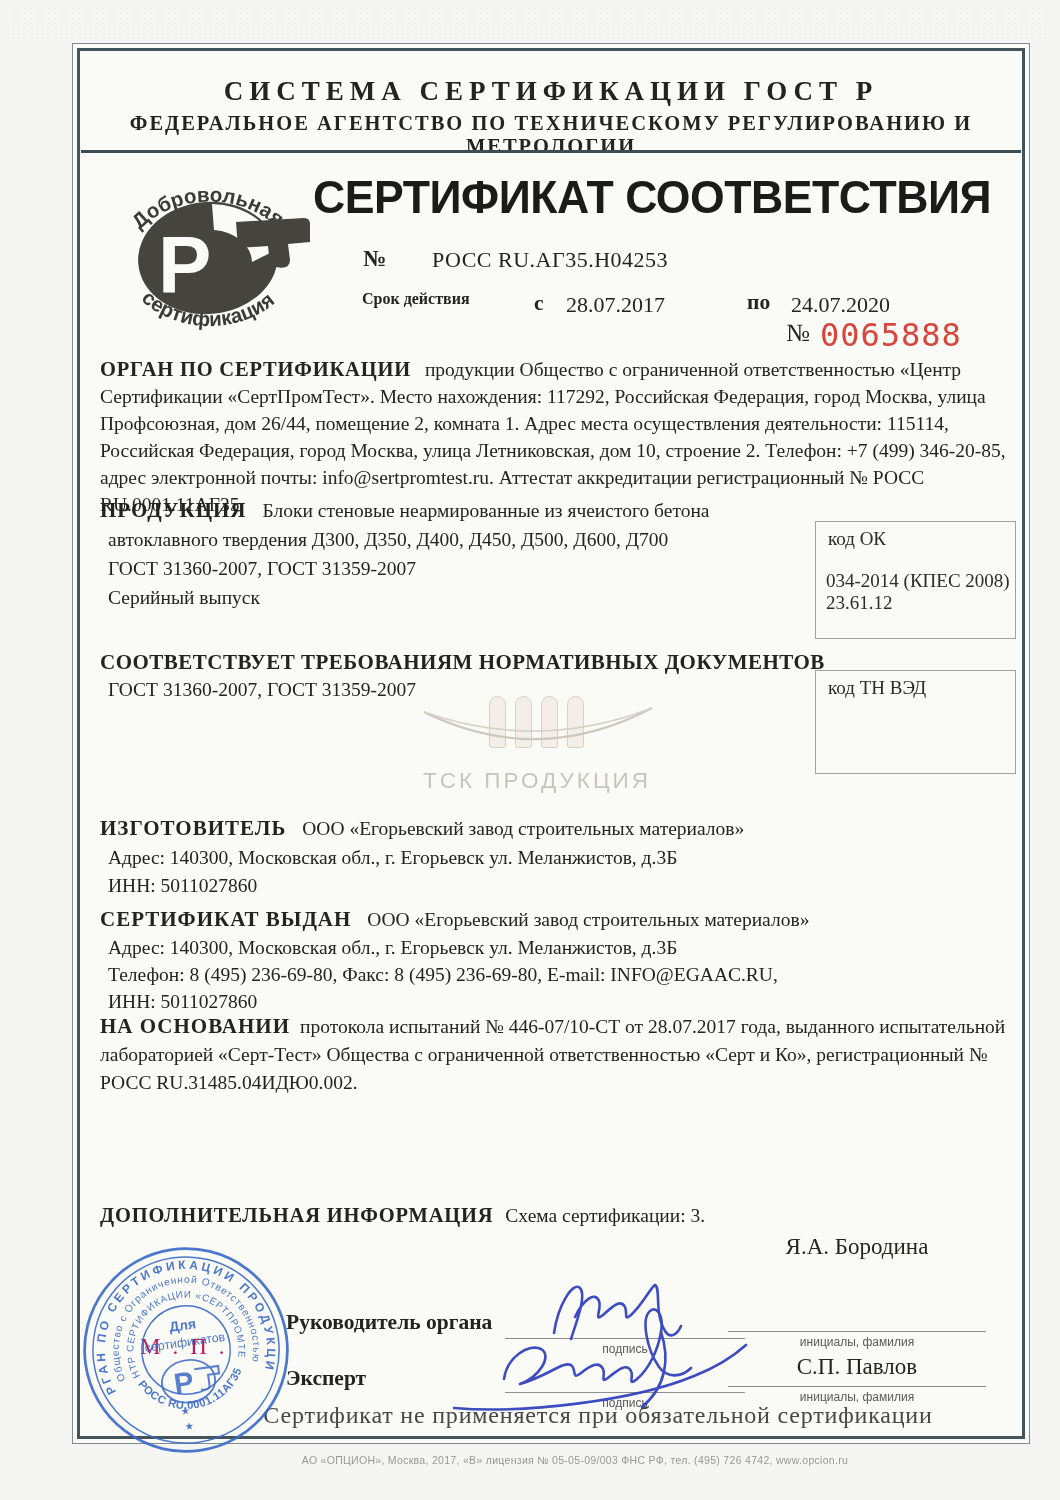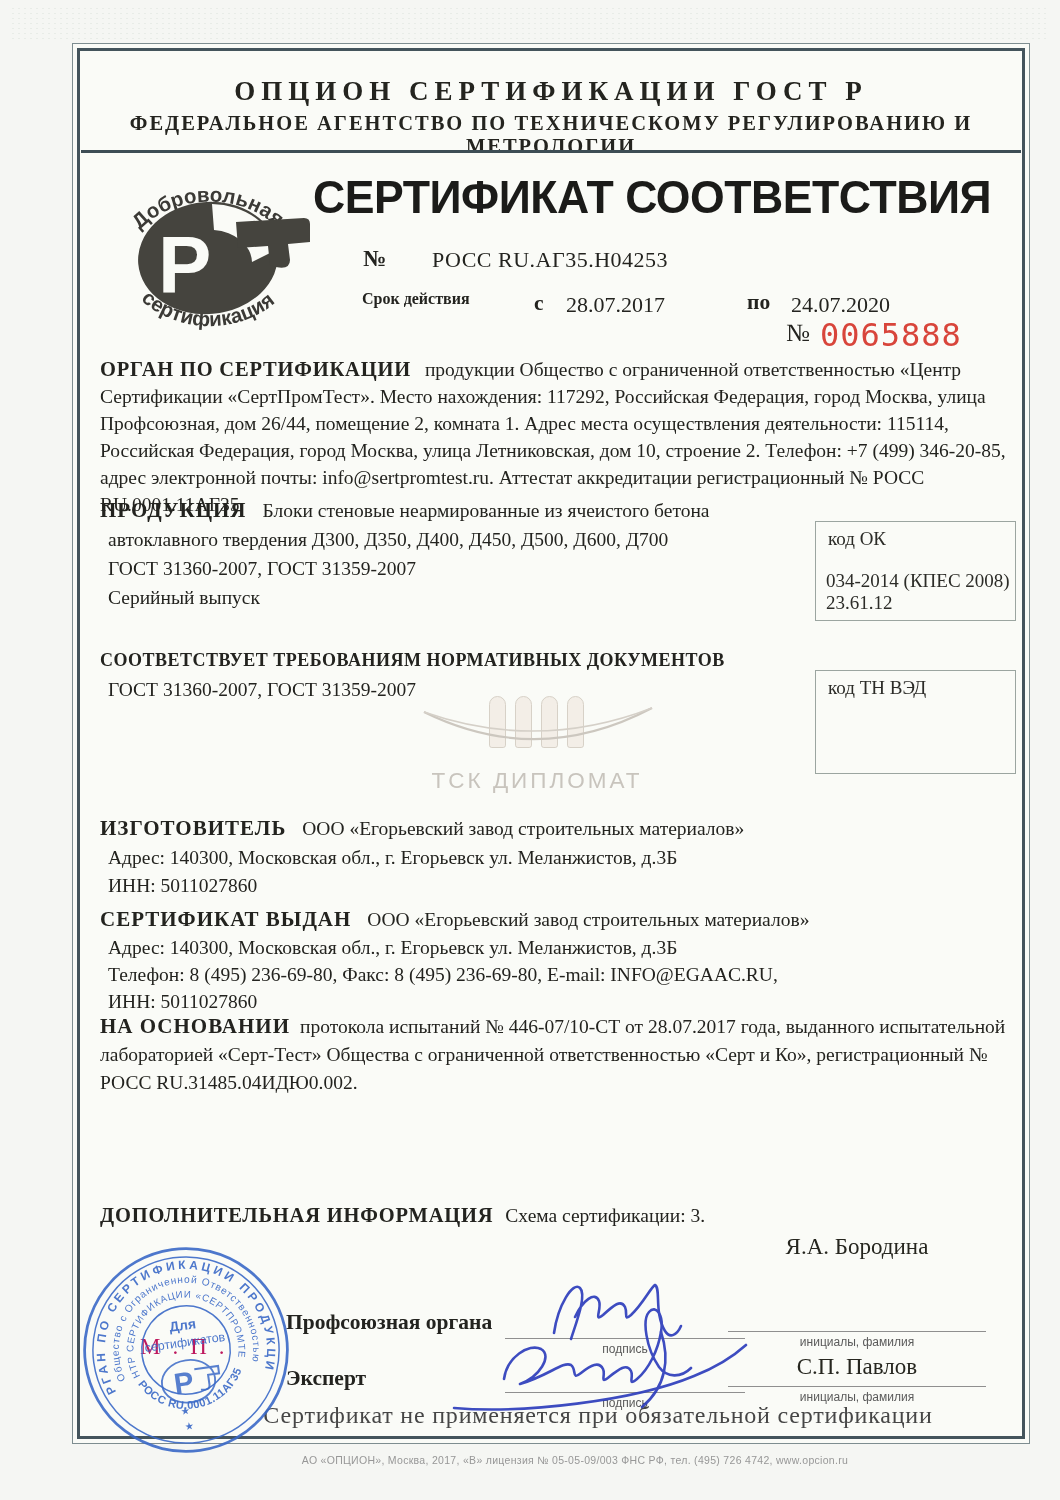--- a/index.html
+++ b/index.html
@@ -56,21 +56,21 @@
 </style>
 </head>
 <body>
 
 <div class="abs speckle" style="left:10px;top:6px;width:1040px;height:36px;"></div>
 
 <div class="abs frame">
   <div class="frame-inner"></div>
 </div>
 
-<div class="abs hdr1">ОПЦИОН СЕРТИФИКАЦИИ ГОСТ Р</div>
+<div class="abs hdr1">СИСТЕМА СЕРТИФИКАЦИИ ГОСТ Р</div>
 <div class="abs hdr2">ФЕДЕРАЛЬНОЕ АГЕНТСТВО ПО ТЕХНИЧЕСКОМУ РЕГУЛИРОВАНИЮ И МЕТРОЛОГИИ</div>
 <div class="abs divider"></div>
 
 <svg class="abs" style="left:110px;top:166px;" width="200" height="168" viewBox="0 0 200 168">
   <defs>
     <path id="lg-top" d="M 16 88 A 86 68 0 0 1 182 84"></path>
     <path id="lg-bot" d="M 14 106 A 88 70 0 0 0 184 110"></path>
   </defs>
   <text font-family="Liberation Sans, sans-serif" font-weight="bold" font-size="20.5" fill="#3b3a36">
     <textPath href="#lg-top" startOffset="50%" text-anchor="middle">Добровольная</textPath>
@@ -104,44 +104,44 @@
   <span class="shead">ОРГАН ПО СЕРТИФИКАЦИИ</span><span>продукции Общество с ограниченной ответственностью «Центр Сертификации «СертПромТест». Место нахождения: 117292, Российская Федерация, город Москва, улица Профсоюзная, дом 26/44, помещение 2, комната 1. Адрес места осуществления деятельности: 115114, Российская Федерация, город Москва, улица Летниковская, дом 10, строение 2. Телефон: +7 (499) 346-20-85, адрес электронной почты: info@sertpromtest.ru. Аттестат аккредитации регистрационный № РОСС RU.0001.11АГ35</span>
 </div>
 
 <div class="abs" style="left:100px;top:498px;">
   <div class="line"><span class="shead-lg">ПРОДУКЦИЯ</span><span>Блоки стеновые неармированные из ячеистого бетона</span></div>
   <div class="line" style="margin:6px 0 0 8px;">автоклавного твердения Д300, Д350, Д400, Д450, Д500, Д600, Д700</div>
   <div class="line" style="margin:7px 0 0 8px;">ГОСТ 31360-2007, ГОСТ 31359-2007</div>
   <div class="line" style="margin:7px 0 0 8px;">Серийный выпуск</div>
 </div>
 
-<div class="abs codebox" style="left:815px;top:521px;width:201px;height:100px;">
+<div class="abs codebox" style="left:815px;top:521px;width:201px;height:118px;">
   <div class="cb-label">код ОК</div>
   <div class="cb-val" style="margin-top:20px;">034-2014 (КПЕС 2008)</div>
   <div class="cb-val">23.61.12</div>
 </div>
 
-<div class="abs b" style="left:100px;top:650px;font-size:18px;letter-spacing:.5px;white-space:nowrap;">СООТВЕТСТВУЕТ ТРЕБОВАНИЯМ НОРМАТИВНЫХ ДОКУМЕНТОВ</div>
+<div class="abs b" style="left:100px;top:650px;font-size:21px;letter-spacing:.5px;white-space:nowrap;">СООТВЕТСТВУЕТ ТРЕБОВАНИЯМ НОРМАТИВНЫХ ДОКУМЕНТОВ</div>
 <div class="abs line" style="left:108px;top:679px;">ГОСТ 31360-2007, ГОСТ 31359-2007</div>
 
 <div class="abs codebox" style="left:815px;top:670px;width:201px;height:104px;">
   <div class="cb-label">код ТН ВЭД</div>
 </div>
 
 <div class="abs" style="left:489px;top:696px;display:flex;gap:9px;">
   <div class="wm-bar"></div>
     <div class="wm-bar"></div>
     <div class="wm-bar"></div>
     <div class="wm-bar"></div>
 </div>
 <svg class="abs" style="left:420px;top:702px;" width="236" height="54" viewBox="0 0 236 54">
   <path d="M 4 10 Q 118 66 232 6" fill="none" stroke="#ccc7bf" stroke-width="2.2"></path>
   <path d="M 4 10 Q 118 50 232 6" fill="none" stroke="#d5d0c8" stroke-width="1.6"></path>
 </svg>
-<div class="abs wm-text" style="left:406px;top:768px;width:262px;">ТСК ДИПЛОМАТ</div>
+<div class="abs wm-text" style="left:406px;top:768px;width:262px;">ТСК ПРОДУКЦИЯ</div>
 
 <div class="abs line" style="left:100px;top:816px;">
   <span class="shead-lg">ИЗГОТОВИТЕЛЬ</span><span>ООО «Егорьевский завод строительных материалов»</span>
 </div>
 <div class="abs line" style="left:108px;top:847px;">Адрес: 140300, Московская  обл., г. Егорьевск  ул. Меланжистов, д.3Б</div>
 <div class="abs line" style="left:108px;top:875px;">ИНН: 5011027860</div>
 
 <div class="abs line" style="left:100px;top:907px;">
   <span class="shead-lg">СЕРТИФИКАТ ВЫДАН</span><span>ООО «Егорьевский завод строительных материалов»</span>
 </div>
@@ -152,21 +152,21 @@
 <div class="abs para" style="left:100px;top:1012px;width:918px;line-height:28px;">
   <span class="shead-lg" style="margin-right:10px;">НА ОСНОВАНИИ</span><span>протокола испытаний № 446-07/10-СТ от 28.07.2017 года, выданного испытательной лабораторией «Серт-Тест» Общества с ограниченной ответственностью «Серт и Ко», регистрационный № РОСС RU.31485.04ИДЮ0.002.</span>
 </div>
 
 <div class="abs line" style="left:100px;top:1204px;">
   <span class="shead" style="font-size:20.5px;margin-right:12px;">ДОПОЛНИТЕЛЬНАЯ ИНФОРМАЦИЯ</span><span>Схема сертификации: 3.</span>
 </div>
 
 <div class="abs mp" style="left:140px;top:1334px;z-index:1;">М.П.</div>
 
-<div class="abs sig-label" style="left:286px;top:1310px;">Профсоюзная органа</div>
+<div class="abs sig-label" style="left:286px;top:1310px;">Руководитель органа</div>
 <div class="abs sig-label" style="left:286px;top:1366px;">Эксперт</div>
 
 <div class="abs rule" style="left:505px;top:1338px;width:240px;"></div>
 <div class="abs cap" style="left:505px;top:1342px;width:240px;">подпись</div>
 <div class="abs rule" style="left:505px;top:1392px;width:240px;"></div>
 <div class="abs cap" style="left:505px;top:1396px;width:240px;">подпись</div>
 
 <div class="abs person" style="left:728px;top:1234px;width:258px;">Я.А. Бородина</div>
 <div class="abs rule" style="left:728px;top:1331px;width:258px;"></div>
 <div class="abs cap" style="left:728px;top:1335px;width:258px;">инициалы, фамилия</div>

